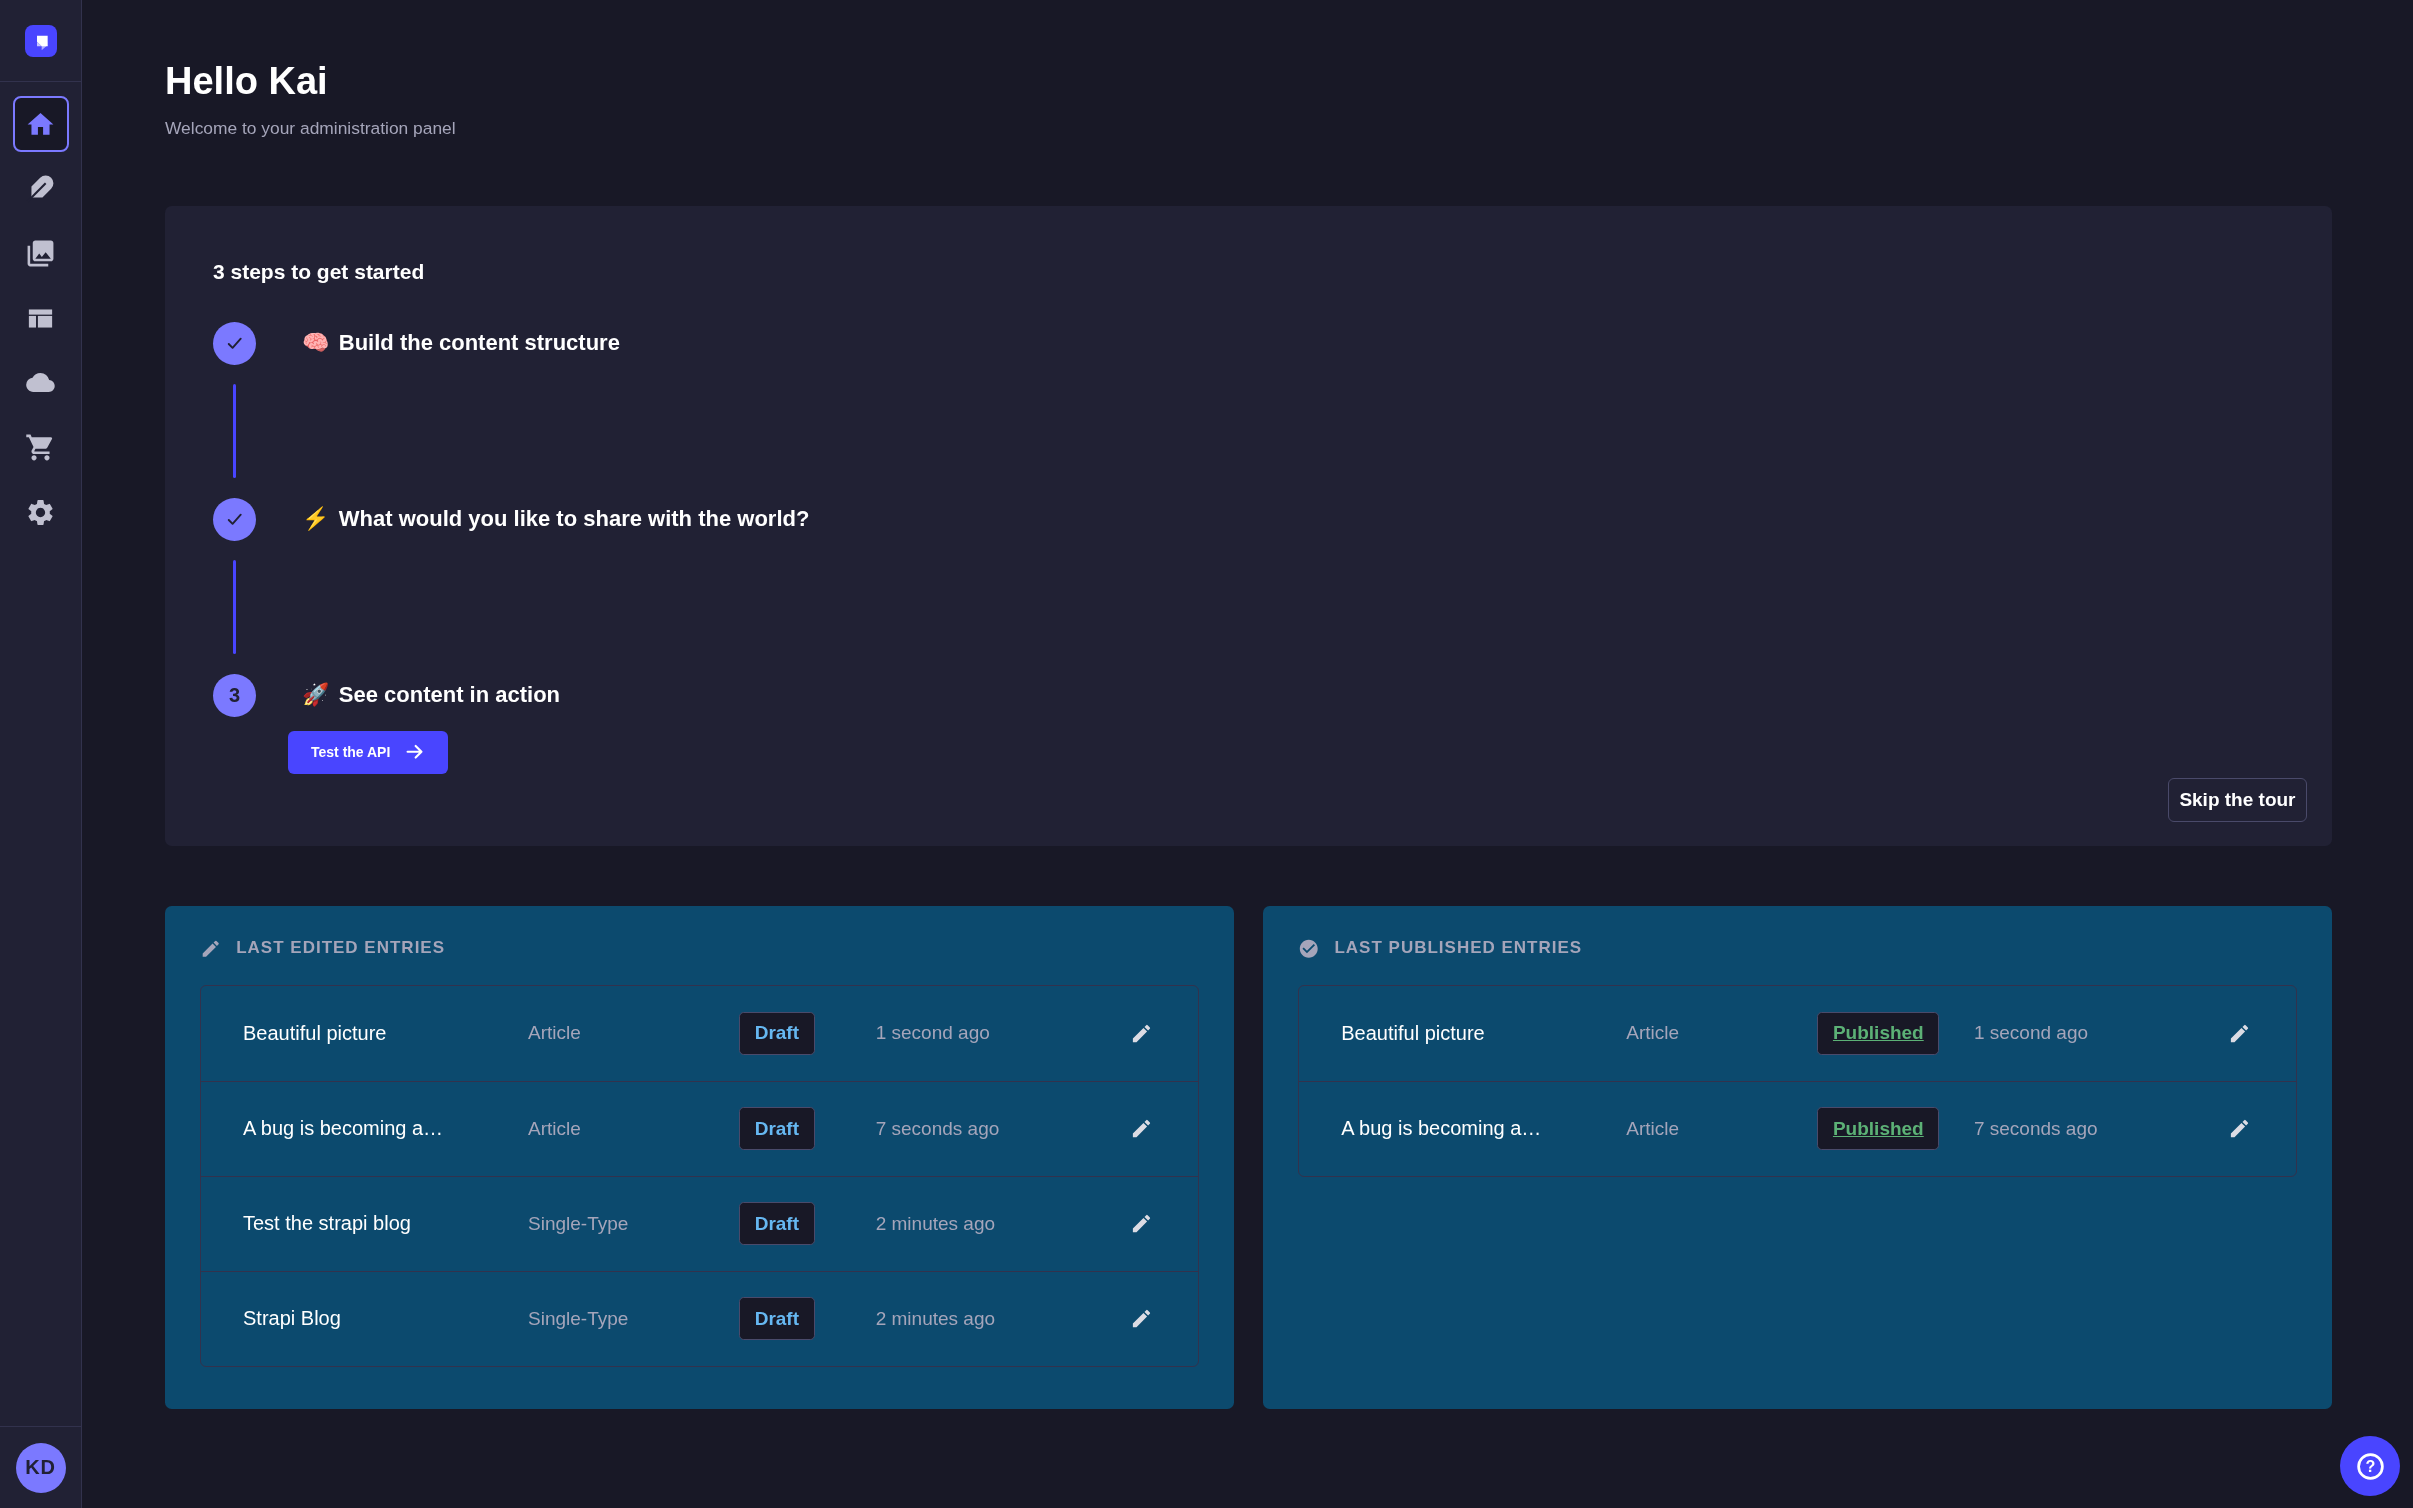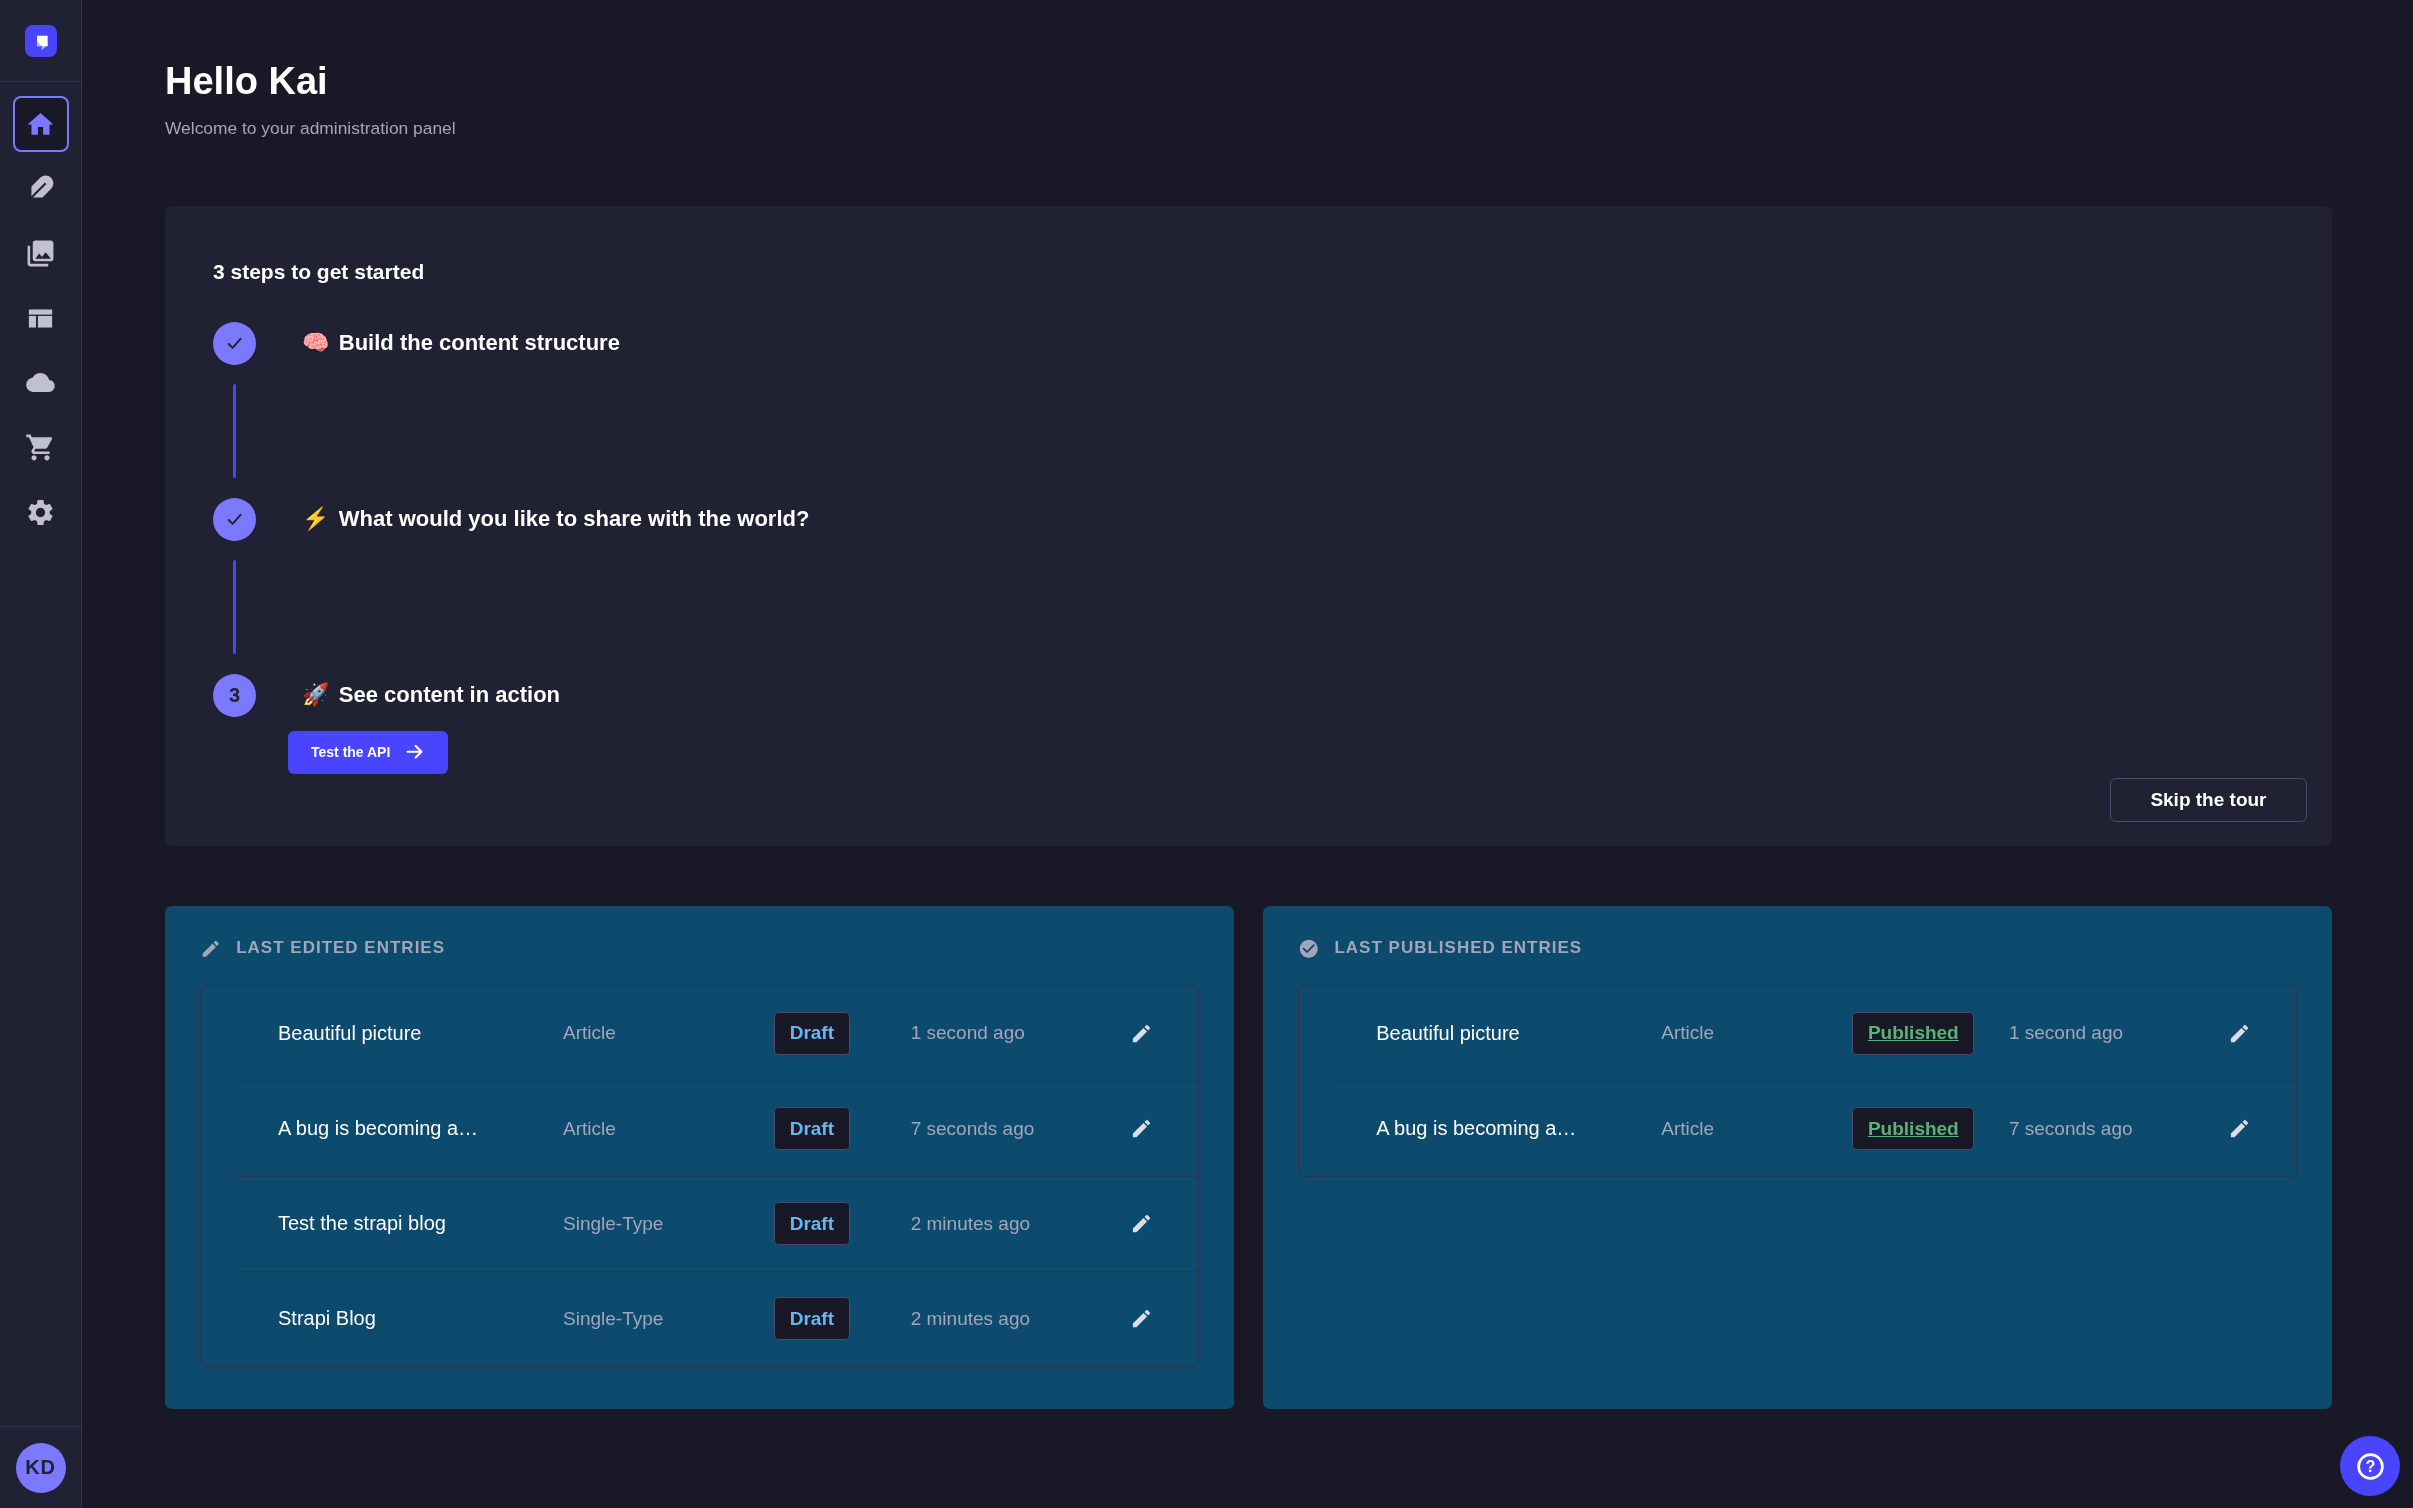--- a/index.html
+++ b/index.html
@@ -45,29 +45,29 @@
   .step-emoji { margin-right:9.4px; font-size:22px; }
   .connector-zone { height:133px; width:43px; display:flex; align-items:center; justify-content:center; }
   .connector { width:3.4px; height:94px; background:#4945ff; border-radius:2px; }
   .cta-row { margin-top:14px; margin-left:75px; }
   .primary-btn { display:inline-flex; align-items:center; gap:13.4px; background:#4945ff; border:none;
                  color:#ffffff; font-family:inherit; font-size:14px; font-weight:bold;
                  padding:0 23px; height:43px; border-radius:6px; cursor:pointer; }
   .primary-btn svg { width:21.5px; height:21.5px; }
   .skip-row { display:flex; justify-content:flex-end; margin-top:4px; margin-right:-21.5px; }
   .ghost-btn { background:transparent; border:0.7px solid #4a4a6a; color:#ffffff; font-family:inherit;
-               font-size:19px; font-weight:600; height:44px; padding:0 39px; border-radius:6px; cursor:pointer; }
+               font-size:19px; font-weight:600; height:44px; padding:0 10px; border-radius:6px; cursor:pointer; }
 
   
   .panels { margin-top:60px; display:grid; grid-template-columns:1fr 1fr; gap:29.5px; }
   .panel { background:#0c4a6e; border-radius:6.7px; height:503px; padding:32px 35px 0 35px; }
   .panel-header { display:flex; align-items:center; gap:14.7px; color:#a5a5ba; }
   .panel-header svg { width:21.5px; height:21.5px; flex-shrink:0; }
   .panel-title { font-size:17px; font-weight:bold; letter-spacing:1px; }
-  .entries-table { margin-top:25.5px; border:0.7px solid #32324d; border-radius:6px;padding-left:35px; }
+  .entries-table { margin-top:25.5px; border:0.7px solid #32324d; border-radius:6px; }
   .entry-row { height:95px; display:flex; align-items:center; padding:0 42px; }
   .entry-row + .entry-row { border-top:0.7px solid #32324d; }
   .cell-title { width:285px; color:#ffffff; font-size:20px; font-weight:500;
                 white-space:nowrap; overflow:hidden; text-overflow:ellipsis; padding-right:20px; }
   .cell-type  { width:191px; color:#a5a5ba; font-size:19px; }
   .cell-badge { width:154px; display:flex; }
   .badge { display:inline-block; background:#181826; border:0.7px solid #4a4a6a; border-radius:4.7px;
            padding:9.4px 14.7px; font-size:19px; font-weight:bold; }
   .badge.draft { color:#66b7f1;margin-left:20px; }
   .badge.published { color:#5cb176;text-decoration:underline; }

